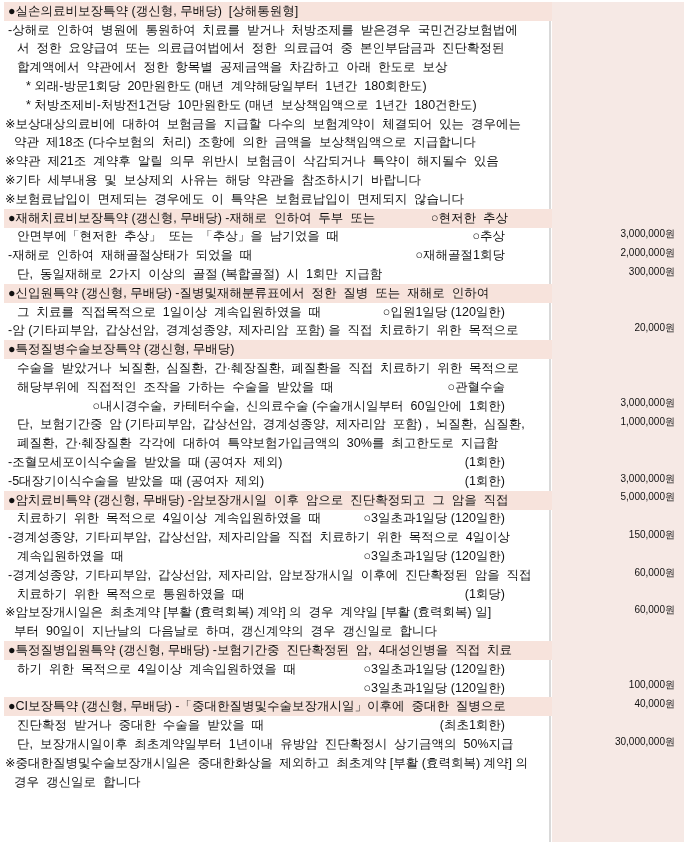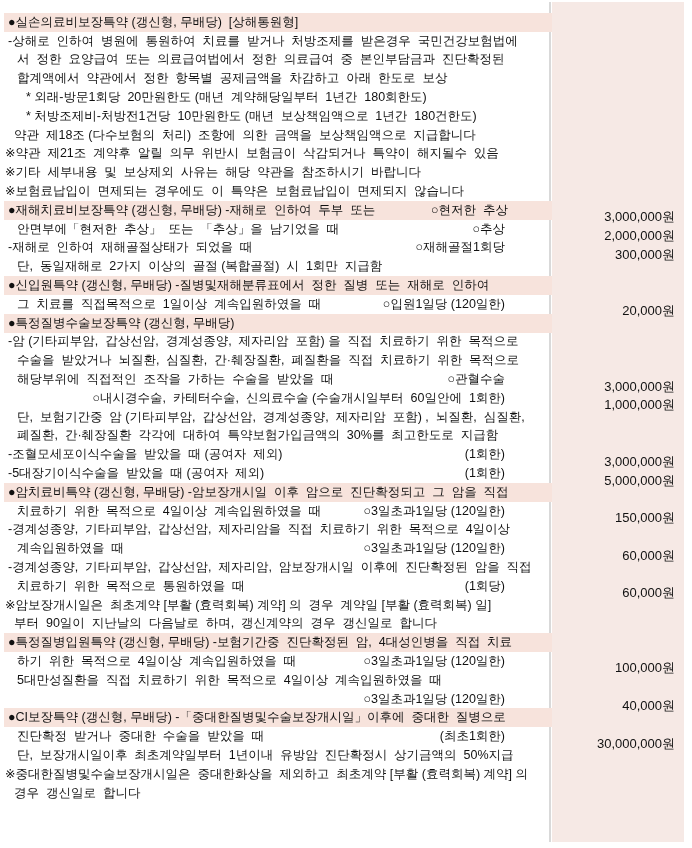--- a/index.html
+++ b/index.html
@@ -10,38 +10,38 @@
   }
   *{box-sizing:border-box;}
   body{margin:0;background:#ffffff;}
   .page{
     position:relative;width:692px;height:848px;background:#ffffff;
     font-family:"Liberation Sans","DejaVu Sans",sans-serif;
     font-size:12.5px;color:var(--text);overflow:hidden;
   }
   .amount-col{position:absolute;left:552px;top:2px;width:132px;height:840px;background:var(--amount-col-bg);}
   .divider{position:absolute;left:549px;top:2px;width:2px;height:840px;background:var(--divider);}
-  .rows{position:absolute;left:0;top:2px;width:556px;margin-top:11px;}
+  .rows{position:absolute;left:0;top:2px;width:556px;}
   .row{position:relative;height:18.8px;width:692px;}
   .left{
     position:absolute;left:4px;top:0;height:100%;width:545px;
     display:flex;justify-content:space-between;align-items:center;
     padding-right:44px;overflow:hidden;
   }
   .left.header{background:var(--header-bg);width:548px;z-index:1;}
   .ind-a{padding-left:4px;}
   .ind-b{padding-left:13px;}
   .ind-c{padding-left:22px;text-align:center;}
   .ind-d{padding-left:1px;}
   .ind-e{padding-left:10px;}
   .txt,.rlabel{white-space:pre;}
   .rlabel{flex-shrink:0;padding-left:8px;}
   .amt{
-    position:absolute;right:17px;top:7px;height:100%;z-index:2;
-    display:flex;align-items:center;font-size:13px;white-space:pre;
+    position:absolute;right:17px;top:16px;height:100%;z-index:2;
+    display:flex;align-items:center;font-size:10px;white-space:pre;
   }
 </style>
 </head>
 <body>
 
 <div class="page">
   <div class="amount-col"></div>
   <div class="divider"></div>
   <div class="rows">
       <div class="row">
@@ -80,20 +80,27 @@
 
   </div>
       <div class="row">
     <div class="left ind-c">
       <span class="txt">* 처방조제비-처방전1건당  10만원한도 (매년  보상책임액으로  1년간  180건한도)</span>
 
     </div>
 
   </div>
       <div class="row">
+    <div class="left ind-d">
+      <span class="txt">※보상대상의료비에  대하여  보험금을  지급할  다수의  보험계약이  체결되어  있는  경우에는</span>
+
+    </div>
+
+  </div>
+      <div class="row">
     <div class="left ind-e">
       <span class="txt">약관  제18조 (다수보험의  처리)  조항에  의한  금액을  보상책임액으로  지급합니다</span>
 
     </div>
 
   </div>
       <div class="row">
     <div class="left ind-d">
       <span class="txt">※약관  제21조  계약후  알릴  의무  위반시  보험금이  삭감되거나  특약이  해지될수  있음</span>
 
@@ -150,29 +157,29 @@
 
   </div>
       <div class="row">
     <div class="left ind-b">
       <span class="txt">그  치료를  직접목적으로  1일이상  계속입원하였을  때</span>
       <span class="rlabel">○입원1일당 (120일한)</span>
     </div>
     <span class="amt">20,000원</span>
   </div>
       <div class="row">
+    <div class="left ind-a">
+      <span class="txt">-암 (기타피부암,  갑상선암,  경계성종양,  제자리암  포함) 을  직접  치료하기  위한  목적으로</span>
+
+    </div>
+
+  </div>
+      <div class="row">
     <div class="left ind-a header">
       <span class="txt">●특정질병수술보장특약 (갱신형, 무배당)</span>
-
-    </div>
-
-  </div>
-      <div class="row">
-    <div class="left ind-a">
-      <span class="txt">-암 (기타피부암,  갑상선암,  경계성종양,  제자리암  포함) 을  직접  치료하기  위한  목적으로</span>
 
     </div>
 
   </div>
       <div class="row">
     <div class="left ind-b">
       <span class="txt">수술을  받았거나  뇌질환,  심질환,  간·췌장질환,  폐질환을  직접  치료하기  위한  목적으로</span>
 
     </div>
 
@@ -284,27 +291,20 @@
   </div>
       <div class="row">
     <div class="left ind-b">
       <span class="txt">하기  위한  목적으로  4일이상  계속입원하였을  때</span>
       <span class="rlabel">○3일초과1일당 (120일한)</span>
     </div>
     <span class="amt">100,000원</span>
   </div>
       <div class="row">
     <div class="left ind-b">
-      <span class="txt">5대만성질환을  직접  치료하기  위한  목적으로  4일이상  계속입원하였을  때</span>
-
-    </div>
-
-  </div>
-      <div class="row">
-    <div class="left ind-b">
       <span class="txt"></span>
       <span class="rlabel">○3일초과1일당 (120일한)</span>
     </div>
     <span class="amt">40,000원</span>
   </div>
       <div class="row">
     <div class="left ind-a header">
       <span class="txt">●CI보장특약 (갱신형, 무배당) -「중대한질병및수술보장개시일」이후에  중대한  질병으로</span>
 
     </div>

